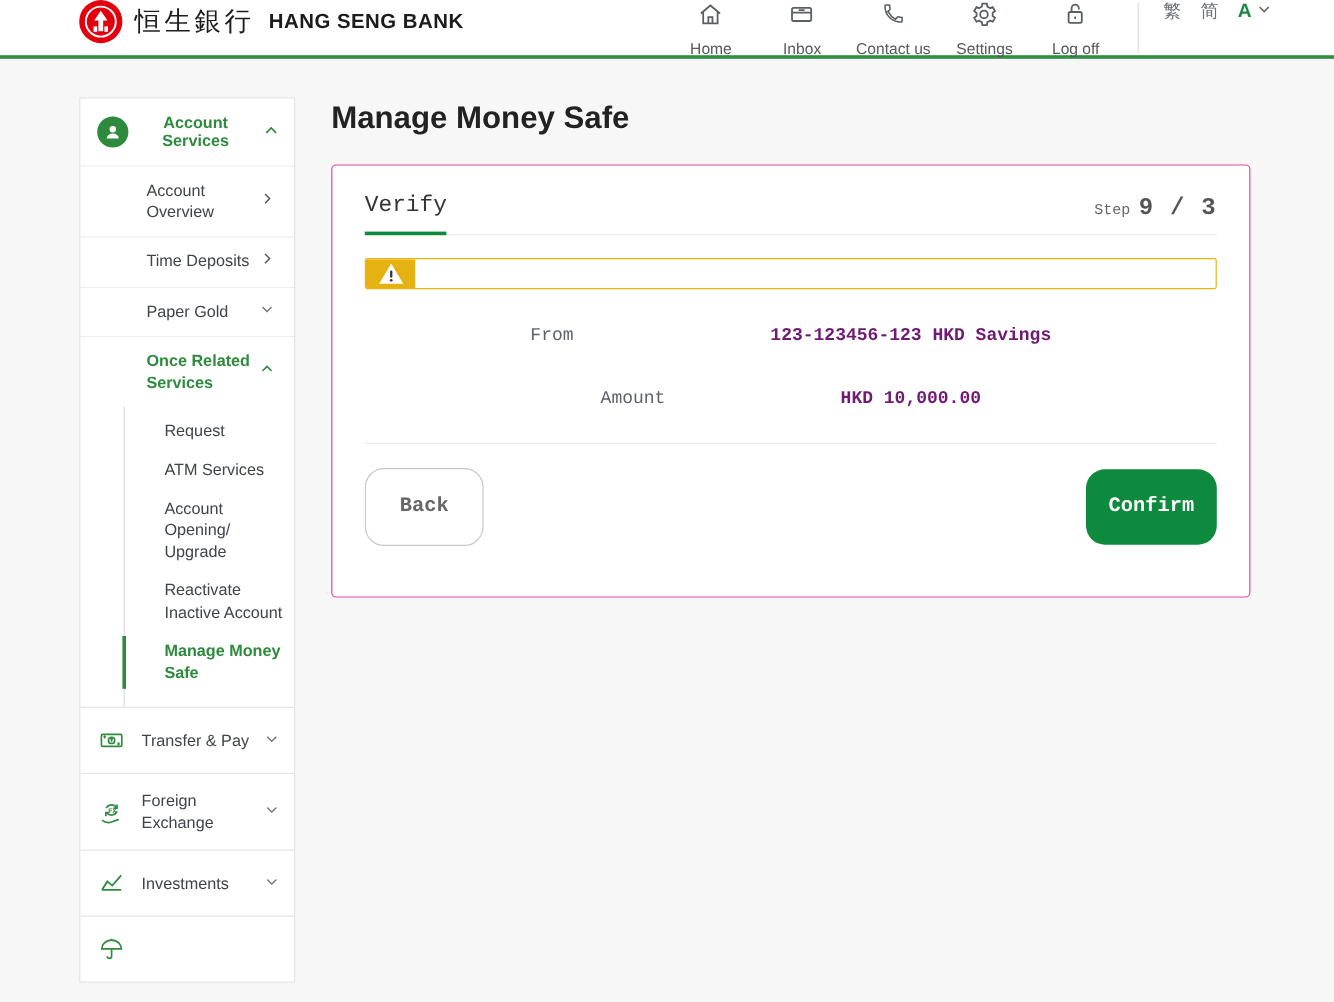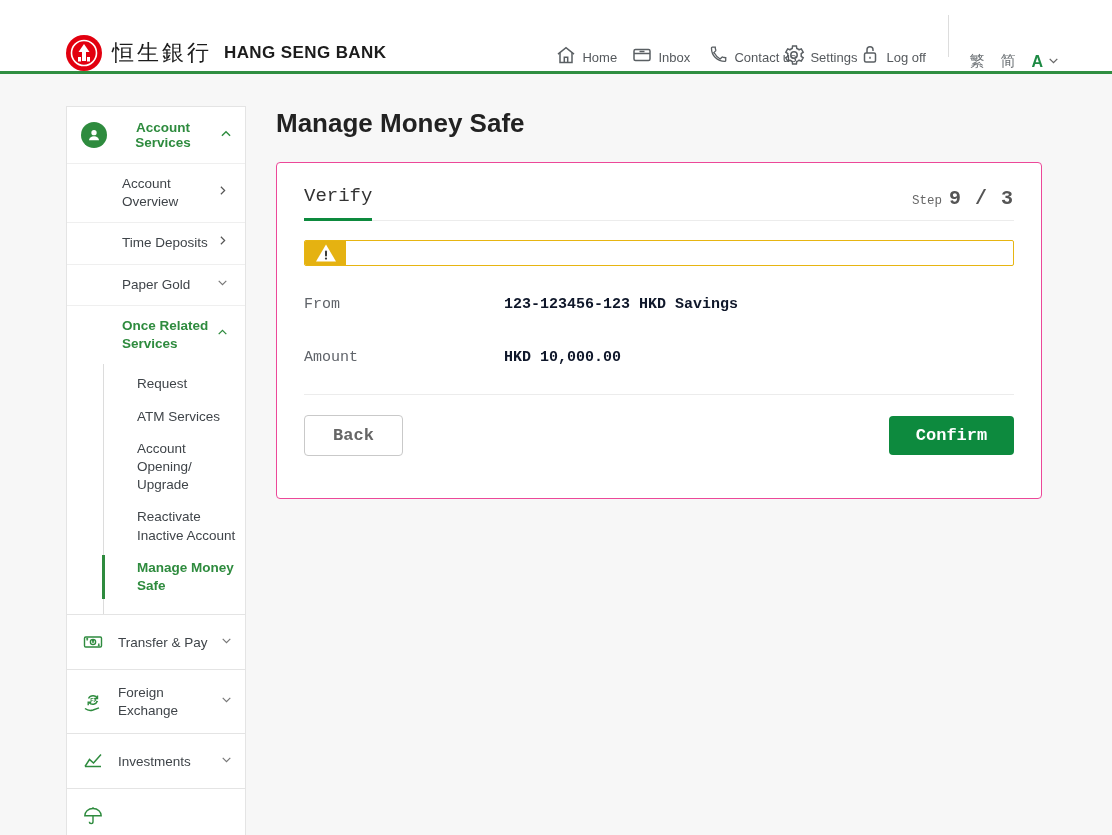--- a/index.html
+++ b/index.html
@@ -3,30 +3,30 @@
 <meta charset="utf-8">
 <style>
   * { margin:0; padding:0; box-sizing:border-box; }
   html,body { width:1112px; height:835px; overflow:hidden; }
   body {
     font-family:"Liberation Sans","DejaVu Sans",sans-serif;
     background:#f7f7f7; color:#333;
   }
   
   .header {
-    height:74px; background:#fff; border-bottom:3px solid #2f8e41;
-    display:flex; align-items:flex-end; padding:0 52px 0 66px;
+    height:49px; background:#fff; border-bottom:3px solid #2f8e41;
+    display:flex; align-items:flex-start; padding:0 52px 0 66px;
   }
   .brand { display:flex; align-items:center; gap:10px; }
   .logo-circle { width:36px; height:36px; border-radius:50%; background:#e2000f;
     display:flex; align-items:center; justify-content:center; }
   .brand-zh { font-family:"DejaVu Serif","Liberation Serif",serif; font-size:22px; color:#1c1c1c; letter-spacing:3px; }
   .brand-en { font-size:17px; font-weight:bold; color:#1c1c1c; letter-spacing:0.4px; margin-left:2px; }
   .top-nav { display:flex; margin-left:auto; align-items:flex-end; }
-  .nav-item { width:76px; display:flex; flex-direction:row; align-items:center; gap:4px; cursor:pointer; }
+  .nav-item { width:76px; display:flex; flex-direction:column; align-items:center; gap:4px; cursor:pointer; }
   .nav-item svg { stroke:#5a5f63; }
   .nav-label { font-size:13px; color:#55595d; white-space:nowrap; }
   .vdivider { width:1px; height:42px; background:#ddd; margin:0 20px 0 14px; align-self:center; }
   .lang-group { display:flex; align-items:center; gap:16px; }
   .lang-zh { font-size:15px; color:#6a6f73; cursor:pointer; }
   .font-size-toggle { display:flex; align-items:center; gap:4px; cursor:pointer; }
   .font-a { font-size:16px; font-weight:bold; color:#1d8a44; }
   
   .content { display:flex; align-items:flex-start; padding:32px 70px 0 66px; gap:30px; }
   
@@ -57,28 +57,28 @@
   .tab::after { content:''; position:absolute; left:0; right:0; bottom:-1px; height:3px; background:#0d8a3e; }
   .step { padding-bottom:10px; white-space:nowrap; }
   .step-label { font-size:12.5px; color:#666; margin-right:7px; }
   .step-value { font-size:20px; color:#555; font-weight:600; letter-spacing:1px; }
   .warning { display:flex; align-items:stretch; border:1px solid #e7b512; border-radius:2px;
     margin-top:19px; background:#fff; overflow:hidden; }
   .warning-block { width:41px; background:#e5b211; display:flex; align-items:center; justify-content:center; flex-shrink:0; }
   .warning-text { display:flex; align-items:center; font-weight:bold; font-size:16.5px; color:#333;
     padding:12px 16px 12px 17px; }
   .fields { padding-top:12px; }
-  .field-row { display:flex; padding:18px 0; }
+  .field-row { display:flex; padding:18px 0;justify-content:center; }
   .field-label { width:200px; color:#5f6369; font-size:15px; flex-shrink:0; }
-  .field-value { font-weight:bold; color:#0f172a; font-size:15px; }
+  .field-value { font-weight:bold; color:#701a75; font-size:15px; }
   .card-divider { border-top:1px solid #ececec; margin-top:10px; }
   .actions { display:flex; justify-content:space-between; align-items:center; margin-top:20px; }
-  .btn { font-family:inherit; font-size:17px; font-weight:bold; border-radius:4px; cursor:pointer; padding:10px 0; }
+  .btn { font-family:inherit; font-size:17px; font-weight:bold; border-radius:16px; cursor:pointer; padding:22px 0; }
   .btn-back { background:#fff; border:1px solid #c9c9c9; color:#666; width:99px; }
-  .btn-confirm { background:#0d8a3e; border:none; color:#fff; width:125px; }
+  .btn-confirm { background:#0d8a3e; border:none; color:#fff; width:109px; }
 </style>
 </head>
 <body>
 
 <div class="header">
   <div class="brand">
     <span class="logo-circle">
       <svg width="30" height="30" viewBox="0 0 30 30">
         <circle cx="15" cy="15" r="12.5" fill="none" stroke="#fff" stroke-width="1.6"></circle>
         <path d="M15 6 L9.5 14 H13 V23 H17 V14 H20.5 Z" fill="#fff"></path>

